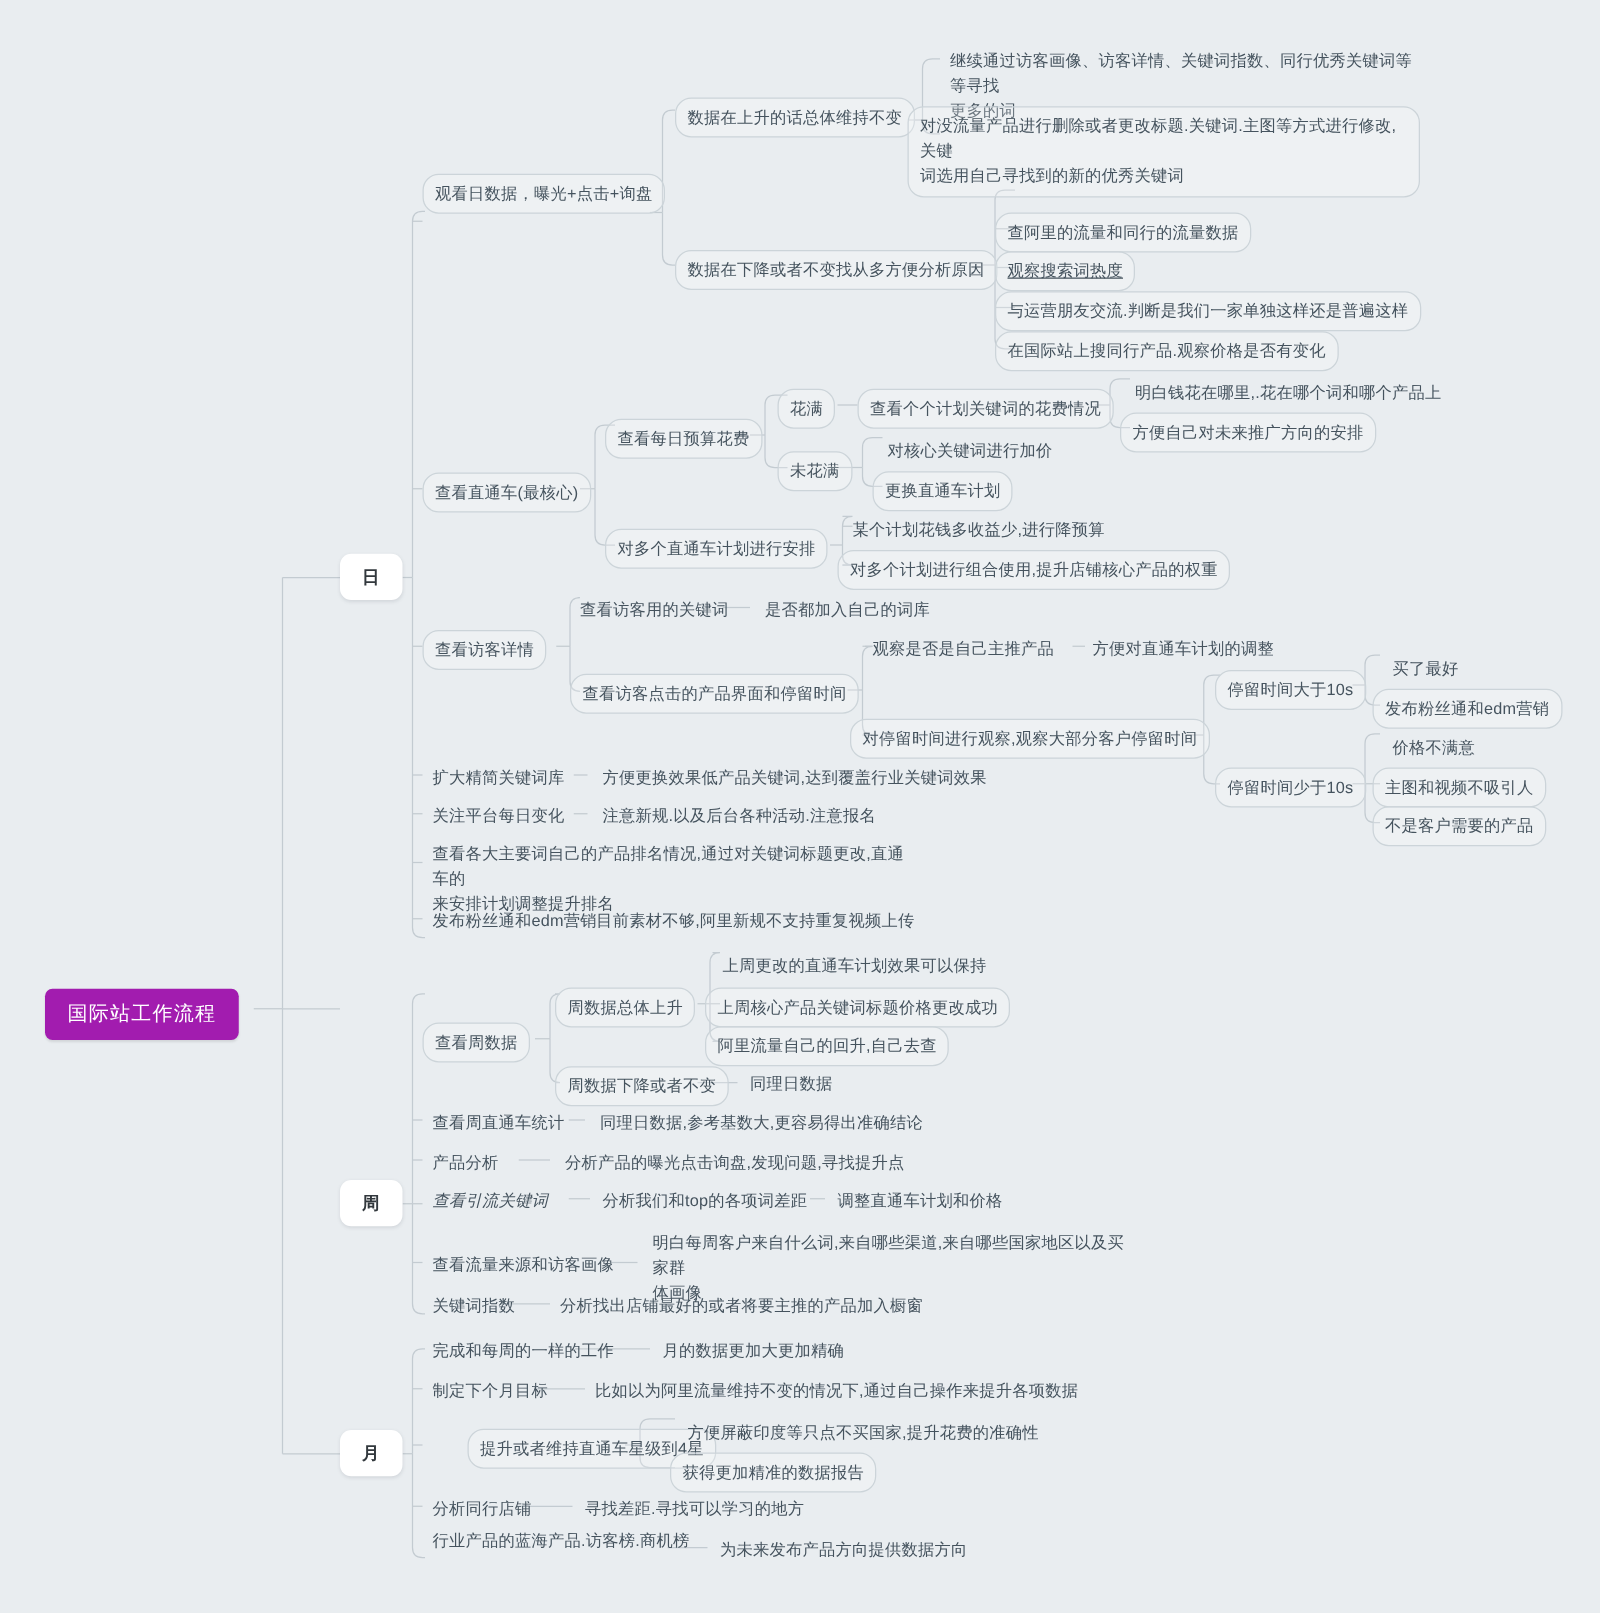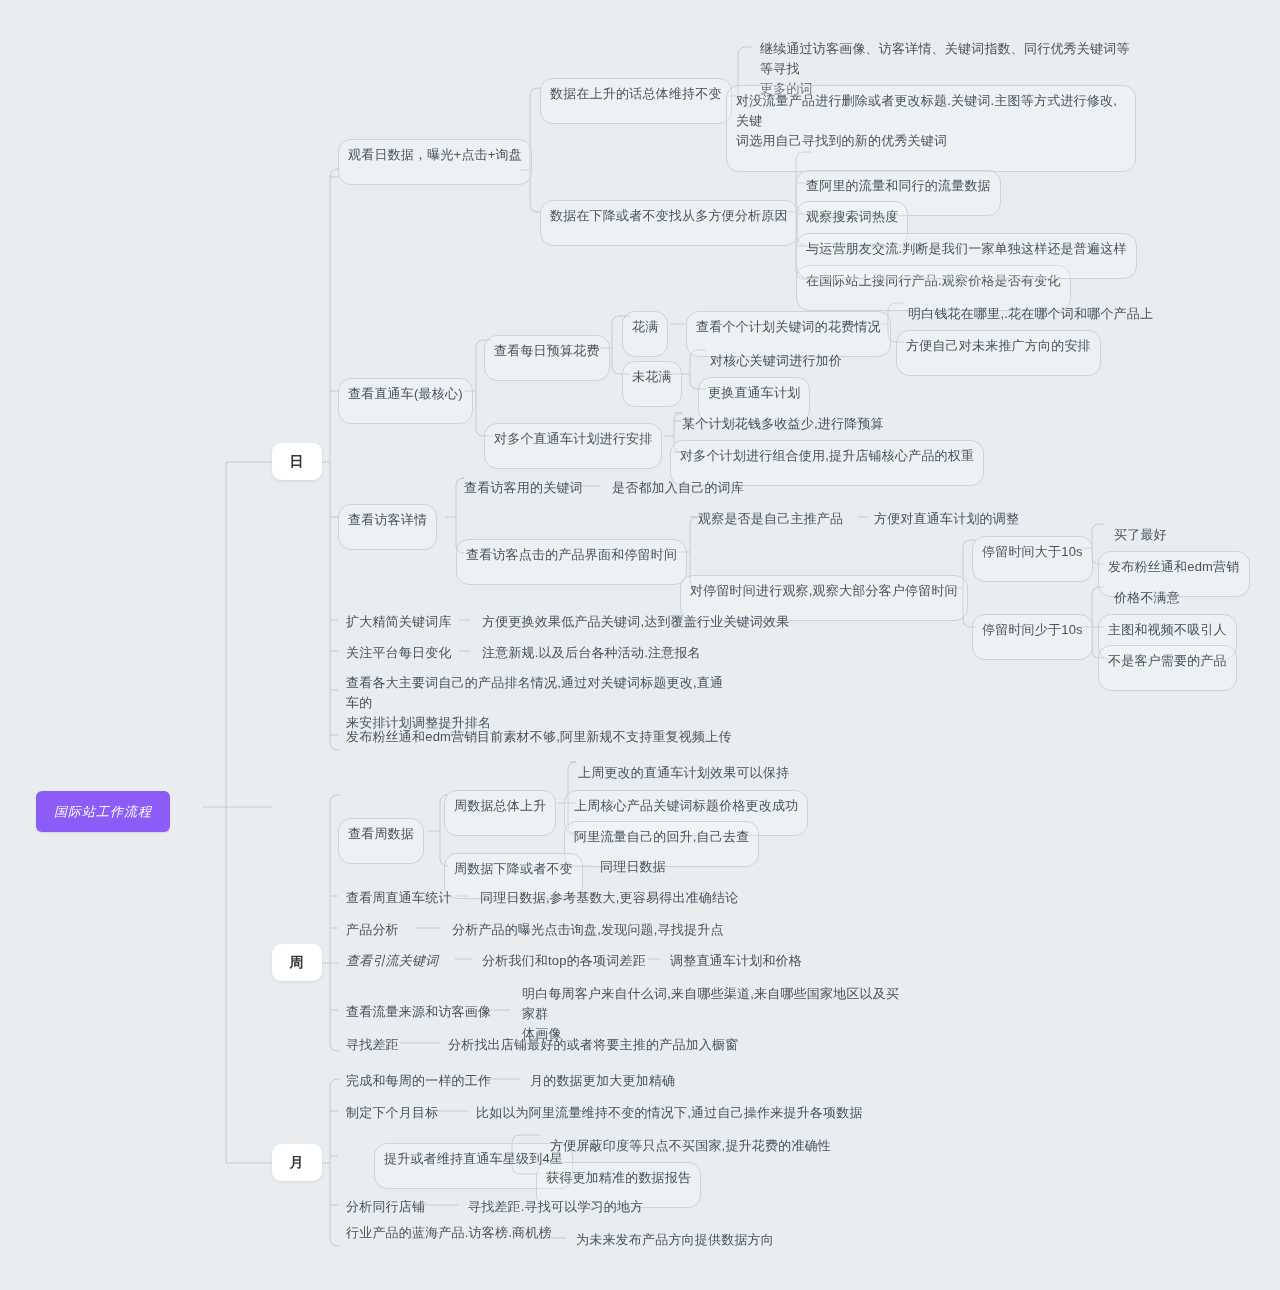--- a/index.html
+++ b/index.html
@@ -29,32 +29,31 @@
   }
   
   .topic{
     padding:4px 8px 5px 8px;
   }
   
   .card{
     background:rgba(255,255,255,0.22);
     border:1px solid #ccd4d9;
     border-radius:13px;
-    padding:5px 9px 20px 9px;
+    padding:5px 9px 6px 9px;
   }
   
   .root{
-    background:#8b5cf6;
+    background:#a21caf;
     border-radius:6px;
     color:#ffffff;
-    font-size:13px;
+    font-size:16px;
     padding:11px 18px;
     box-shadow:0 1px 2px rgba(0,0,0,.10);
     letter-spacing:1px;
-    font-style:italic;
   }
   
   .chip{
     background:#ffffff;
     border-radius:9px;
     color:#32383d;
     font-size:14px;
     font-weight:bold;
     padding:9px 16px;
     box-shadow:0 1px 3px rgba(60,72,82,.13);
@@ -211,21 +210,21 @@
   <div class="node topic card" style="left:338px;top:139px;">观看日数据，曝光+点击+询盘</div>
 
   <div class="node topic card" style="left:540px;top:78px;">数据在上升的话总体维持不变</div>
   <div class="node topic multiline" style="left:752px;top:35px;width:390px;">继续通过访客画像、访客详情、关键词指数、同行优秀关键词等等寻找
 更多的词</div>
   <div class="node topic card multiline" style="left:726px;top:85px;width:410px;">对没流量产品进行删除或者更改标题.关键词.主图等方式进行修改,关键
 词选用自己寻找到的新的优秀关键词</div>
 
   <div class="node topic card" style="left:540px;top:200px;">数据在下降或者不变找从多方便分析原因</div>
   <div class="node topic card" style="left:796px;top:170px;">查阿里的流量和同行的流量数据</div>
-  <div class="node topic card" style="left:796px;top:201px;">观察搜索词热度</div>
+  <div class="node topic card" style="left:796px;top:201px;text-decoration:underline;">观察搜索词热度</div>
   <div class="node topic card" style="left:796px;top:265px;">在国际站上搜同行产品.观察价格是否有变化</div>
   <div class="node topic card" style="left:796px;top:233px;">与运营朋友交流.判断是我们一家单独这样还是普遍这样</div>
 
   <div class="node topic card" style="left:338px;top:378px;">查看直通车(最核心)</div>
   <div class="node topic card" style="left:484px;top:335px;">查看每日预算花费</div>
   <div class="node topic card" style="left:622px;top:311px;">花满</div>
   <div class="node topic card" style="left:686px;top:311px;">查看个个计划关键词的花费情况</div>
   <div class="node topic" style="left:900px;top:300px;">明白钱花在哪里,.花在哪个词和哪个产品上</div>
   <div class="node topic card" style="left:896px;top:330px;">方便自己对未来推广方向的安排</div>
   <div class="node topic card" style="left:622px;top:361px;">未花满</div>
@@ -271,21 +270,21 @@
   <div class="node topic" style="left:338px;top:884px;">查看周直通车统计</div>
   <div class="node topic" style="left:472px;top:884px;">同理日数据,参考基数大,更容易得出准确结论</div>
   <div class="node topic" style="left:338px;top:916px;">产品分析</div>
   <div class="node topic" style="left:444px;top:916px;">分析产品的曝光点击询盘,发现问题,寻找提升点</div>
   <div class="node topic" style="left:338px;top:947px;font-style:italic;">查看引流关键词</div>
   <div class="node topic" style="left:474px;top:947px;">分析我们和top的各项词差距</div>
   <div class="node topic" style="left:662px;top:947px;">调整直通车计划和价格</div>
   <div class="node topic" style="left:338px;top:998px;">查看流量来源和访客画像</div>
   <div class="node topic multiline" style="left:514px;top:980px;width:400px;">明白每周客户来自什么词,来自哪些渠道,来自哪些国家地区以及买家群
 体画像</div>
-  <div class="node topic" style="left:338px;top:1031px;">寻找差距</div>
+  <div class="node topic" style="left:338px;top:1031px;">关键词指数</div>
   <div class="node topic" style="left:440px;top:1031px;">分析找出店铺最好的或者将要主推的产品加入橱窗</div>
 
   <div class="node topic" style="left:338px;top:1067px;">完成和每周的一样的工作</div>
   <div class="node topic" style="left:522px;top:1067px;">月的数据更加大更加精确</div>
   <div class="node topic" style="left:338px;top:1099px;">制定下个月目标</div>
   <div class="node topic" style="left:468px;top:1099px;">比如以为阿里流量维持不变的情况下,通过自己操作来提升各项数据</div>
   <div class="node topic card" style="left:338px;top:1143px;margin-left:36px;">提升或者维持直通车星级到4星</div>
   <div class="node topic" style="left:542px;top:1132px;">方便屏蔽印度等只点不买国家,提升花费的准确性</div>
   <div class="node topic card" style="left:536px;top:1162px;">获得更加精准的数据报告</div>
   <div class="node topic" style="left:338px;top:1193px;">分析同行店铺</div>

